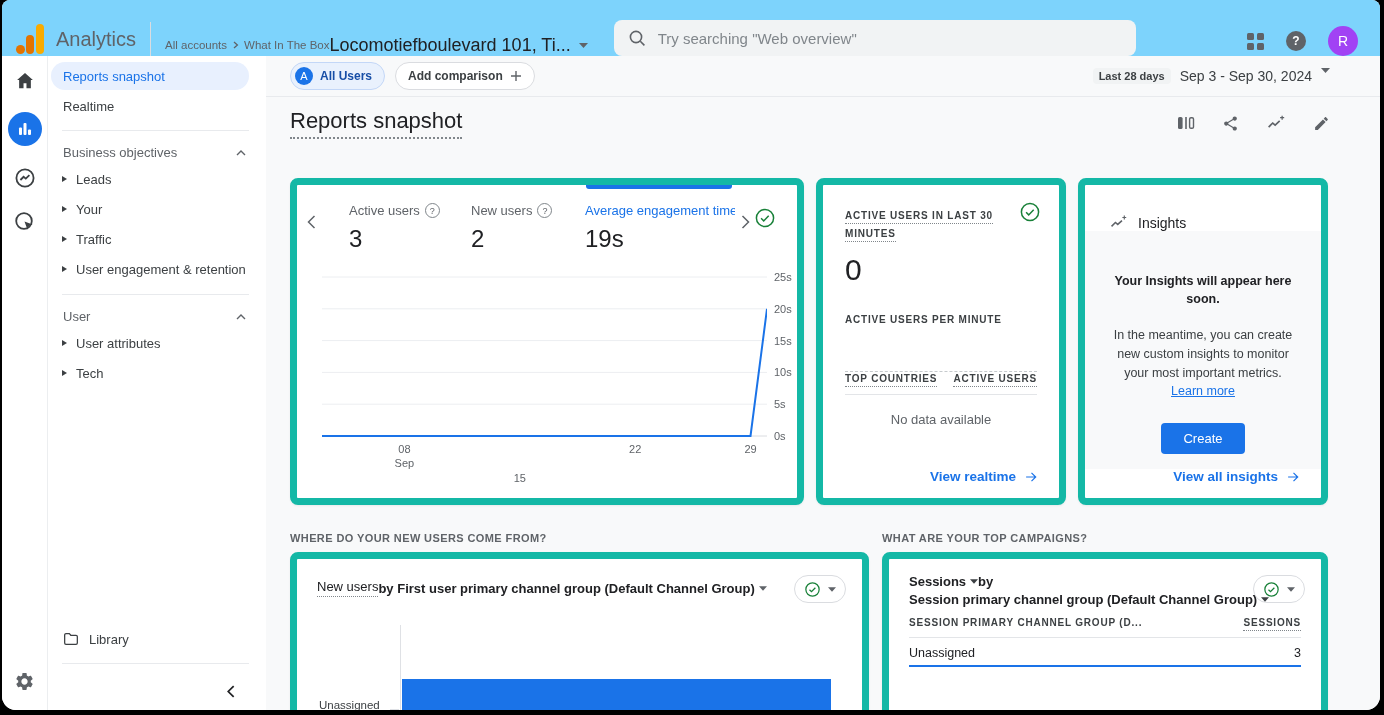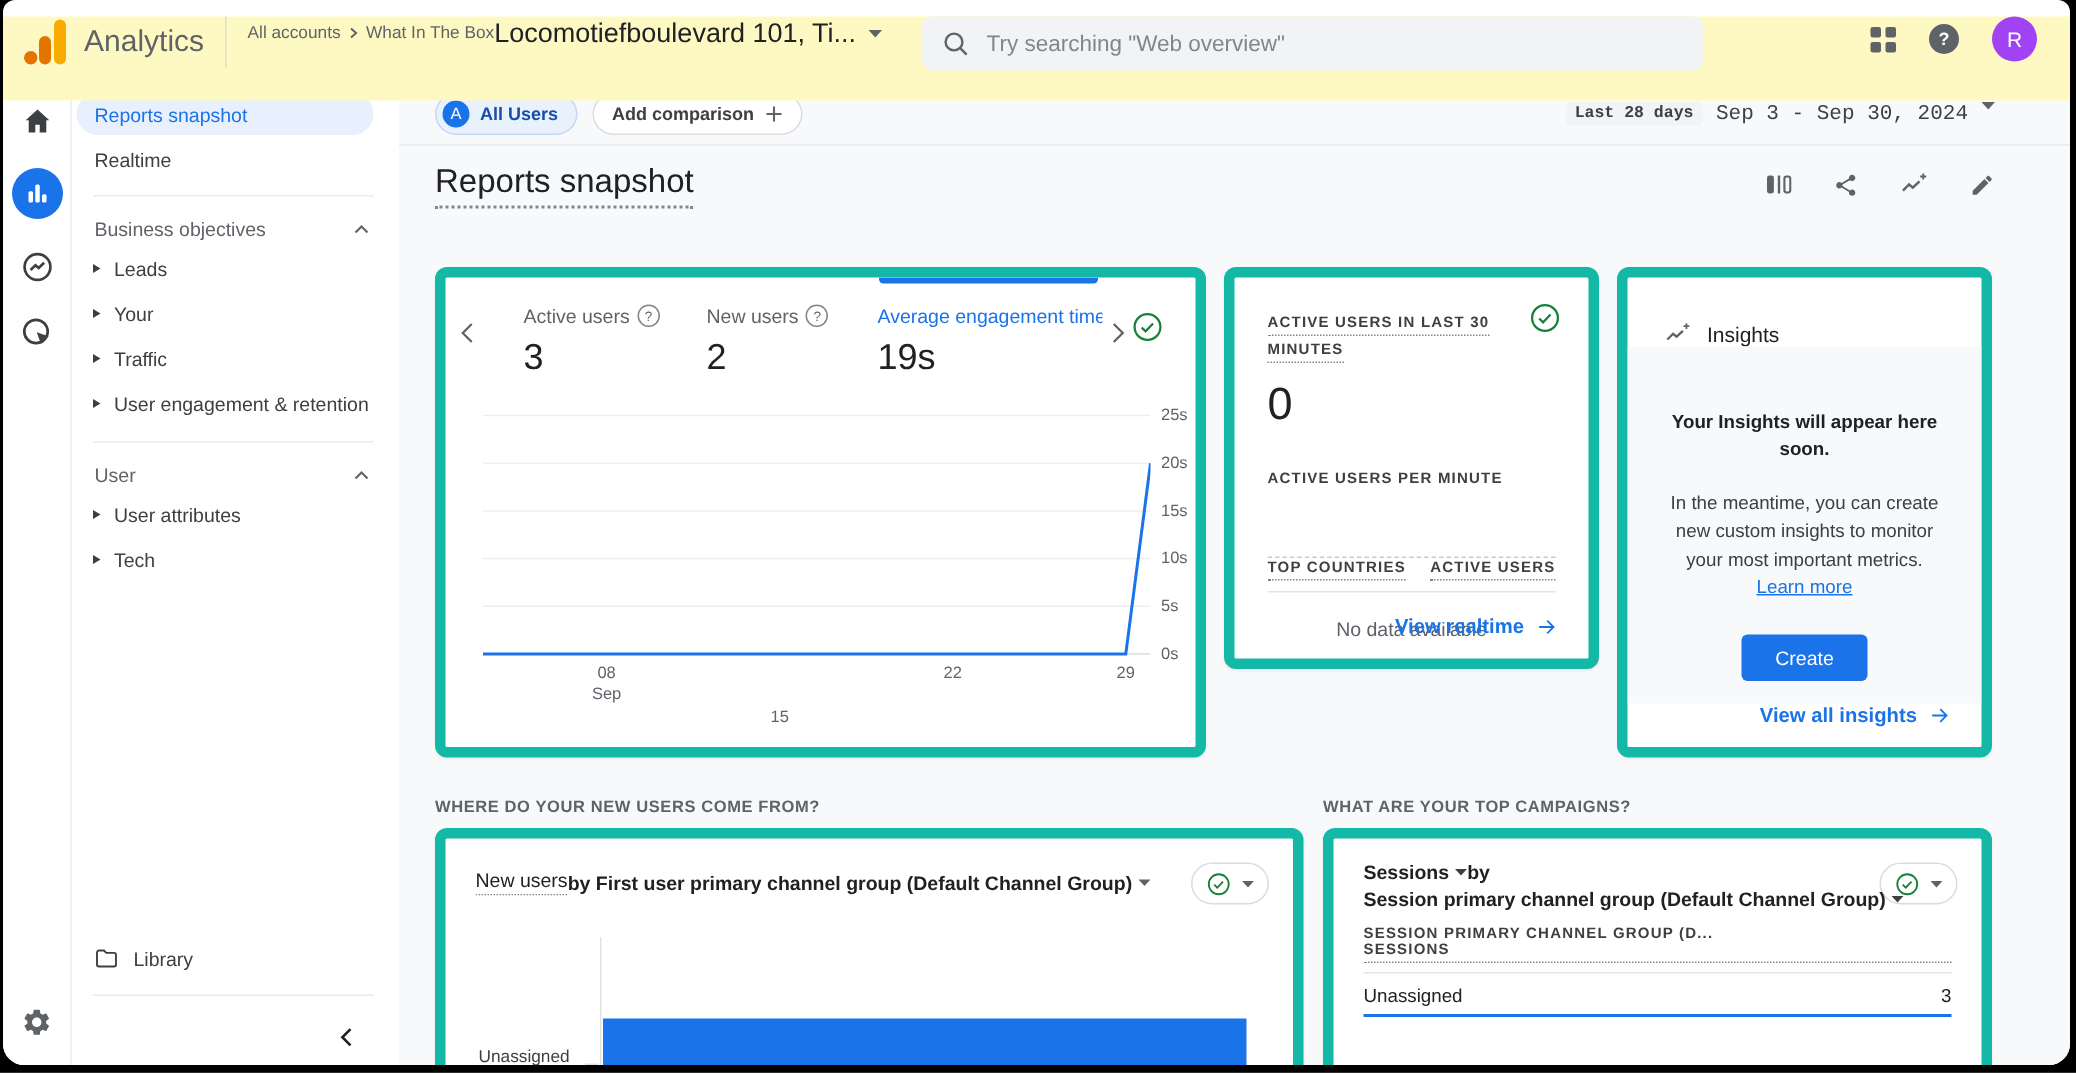--- a/index.html
+++ b/index.html
@@ -1,19 +1,19 @@
 <!DOCTYPE html>
 <html><head>
 <meta charset="utf-8">
 <style>
   html,body{margin:0;padding:0;background:#000;}
   .frame{position:relative;width:1384px;height:715px;background:#000;overflow:hidden;font-family:"Liberation Sans","DejaVu Sans",sans-serif;}
   .screen{position:absolute;left:2px;top:0;width:1378px;height:710px;background:#fff;border-radius:8px 8px 14px 14px;overflow:hidden;}
   
-  .topbar{position:absolute;top:11px;left:0;right:0;height:56px;background:#fef9c3;display:flex;align-items:flex-start;z-index:6;}
+  .topbar{position:absolute;top:0;left:0;right:0;height:56px;background:#7dd3fc;display:flex;align-items:flex-end;z-index:6;}
   .logo{display:flex;align-items:center;margin-left:14px;cursor:pointer;}
   .ga-mark{position:relative;width:30px;height:34px;}
   .ga-bar-tall{position:absolute;left:20px;top:2px;width:8px;height:30px;border-radius:4px;background:#f9ab00;}
   .ga-bar-mid{position:absolute;left:10px;top:13px;width:8px;height:19px;border-radius:4px;background:#e37400;}
   .ga-dot{position:absolute;left:0;top:23px;width:9px;height:9px;border-radius:50%;background:#e37400;}
   .product-name{font-size:20px;color:#5f6368;margin-left:10px;}
   .topbar-divider{width:1px;height:34px;background:#dadce0;margin:0 14px;}
   .crumb-block{display:flex;justify-content:center;}
   .crumb-row{display:flex;align-items:center;gap:5px;font-size:11.5px;color:#5f6368;}
   .prop-row{display:flex;align-items:center;gap:8px;margin-top:1px;}
@@ -43,31 +43,31 @@
   .nav-lib{position:absolute;bottom:56px;left:0;right:0;height:30px;display:flex;align-items:center;padding-left:14px;gap:10px;cursor:pointer;}
   .nav-bottom-divider{position:absolute;bottom:46px;left:13px;right:17px;border-top:1px solid #e8eaed;}
   .nav-collapse{position:absolute;bottom:12px;right:28px;cursor:pointer;}
   
   .main{position:absolute;top:56px;left:264px;right:0;bottom:0;background:#f8f9fa;overflow:hidden;}
   .toolbar{position:absolute;top:0;left:0;right:0;height:41px;border-bottom:1px solid #e8eaed;display:flex;align-items:center;padding:0 50px 0 24px;box-sizing:border-box;}
   .chip-allusers{display:flex;align-items:center;gap:7px;height:26px;padding:0 12px 0 4px;border-radius:14px;background:#e9f1fd;border:1px solid #c3d7f7;cursor:pointer;}
   .chip-allusers .abadge{width:18px;height:18px;border-radius:50%;background:#1a73e8;color:#fff;font-size:11px;display:flex;align-items:center;justify-content:center;}
   .chip-allusers .albl{font-size:12px;font-weight:bold;color:#174ea6;}
   .chip-add{display:flex;align-items:center;gap:7px;height:26px;padding:0 12px;border:1px solid #dadce0;border-radius:14px;margin-left:10px;font-size:12px;font-weight:bold;color:#3c4043;background:#fff;cursor:pointer;}
-  .date-zone{margin-left:auto;display:flex;align-items:flex-start;gap:9px;cursor:pointer;font-family:Liberation Mono, monospace;}
+  .date-zone{margin-left:auto;display:flex;align-items:flex-start;gap:9px;cursor:pointer;}
   .date-preset{background:#f1f3f4;border-radius:4px;padding:2px 6px;font-size:11px;font-weight:bold;color:#3c4043;}
   .date-range{font-size:14px;color:#3c4043;}
   .title-row{position:absolute;top:52px;left:24px;right:50px;display:flex;align-items:flex-start;}
   .page-title{font-size:22px;color:#202124;border-bottom:2px dotted #80868b;padding-bottom:3px;cursor:pointer;}
   .title-icons{margin-left:auto;display:flex;align-items:center;gap:27px;margin-top:6px;}
   .title-icons .ticon{cursor:pointer;display:flex;}
   
   .card{position:absolute;background:#fff;border:7px solid #14b8a6;border-radius:8px;box-shadow:0 1px 2px rgba(60,64,67,.08);box-sizing:border-box;}
   #card-metrics{top:122px;left:24px;width:514px;height:327px;overflow:hidden;}
-  #card-realtime{top:122px;left:550px;width:250px;height:268px;}
+  #card-realtime{top:122px;left:550px;width:250px;height:327px;}
   #card-insights{top:122px;left:812px;width:250px;height:327px;overflow:hidden;}
   .tab-indicator{position:absolute;top:0;left:289px;width:146px;height:4px;background:#1a73e8;border-radius:0 0 3px 3px;}
   .pager{position:absolute;top:30px;cursor:pointer;}
   .pager.left{left:10px;}
   .pager.right{left:444px;}
   .metric{position:absolute;top:18px;cursor:pointer;}
   .metric .mlabel{display:flex;align-items:center;gap:5px;font-size:13px;color:#5f6368;white-space:nowrap;}
   .metric .mvalue{font-size:24px;color:#202124;margin-top:7px;}
   .metric.sel .mlabel{color:#1a73e8;width:150px;overflow:hidden;}
   .qmark{width:13px;height:13px;border:1px solid #80868b;border-radius:50%;font-size:9px;color:#5f6368;display:inline-flex;align-items:center;justify-content:center;flex:none;}
@@ -103,21 +103,21 @@
   #card-newusers{top:496px;left:24px;width:579px;height:190px;}
   #card-campaigns{top:496px;left:616px;width:446px;height:175px;}
   .bc-title{position:absolute;top:20px;left:20px;font-size:13px;color:#202124;display:flex;align-items:center;white-space:nowrap;max-width:460px;overflow:hidden;}
   .pill-check{position:absolute;top:16px;right:16px;height:26px;border:1px solid #dadce0;border-radius:14px;display:flex;align-items:center;gap:7px;padding:0 9px;background:#fff;cursor:pointer;}
   .nu-plot{position:absolute;left:103px;top:66px;right:32px;bottom:0;border-left:1px solid #dfe1e5;}
   .nu-bar{position:absolute;left:1px;top:54px;height:260px;background:#1a73e8;}
   .nu-cat{position:absolute;left:22px;top:140px;font-size:11.5px;color:#3c4043;}
   .nu-tick{position:absolute;left:93px;top:150px;width:9px;height:1px;background:#dfe1e5;}
   .camp-pad{position:absolute;top:14px;left:20px;right:20px;}
   .camp-t1,.camp-t2{font-size:13px;font-weight:bold;color:#202124;display:flex;align-items:center;line-height:1.35;}
-  .camp-head{display:flex;justify-content:space-between;margin-top:9px;padding-bottom:6px;border-bottom:1px solid #e3e5e8;color:#5f6368;flex-direction:column;}
+  .camp-head{display:flex;justify-content:space-between;margin-top:9px;padding-bottom:6px;border-bottom:1px solid #e3e5e8;color:#5f6368;}
   .camp-row-top{display:flex;justify-content:space-between;font-size:12.5px;color:#202124;padding:8px 0 5px;}
   .camp-row-bar{height:2px;background:#1a73e8;}
   .caret{margin-left:4px;display:inline-flex;}
   svg{display:block;}
 </style>
 </head>
 <body>
 
 <div class="frame">
 <div class="screen">

